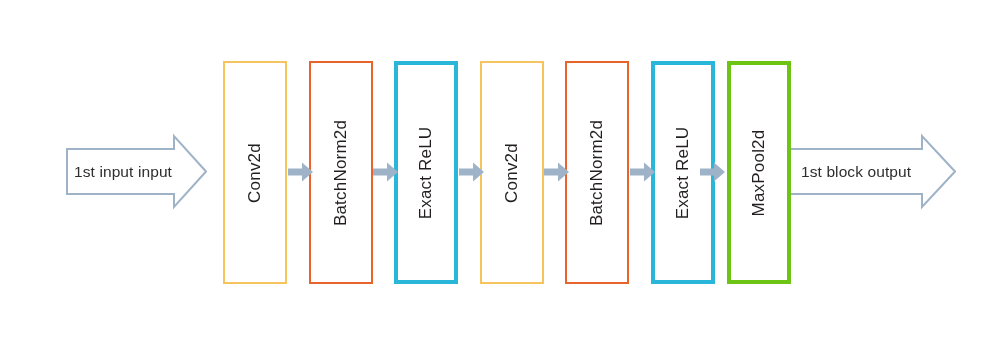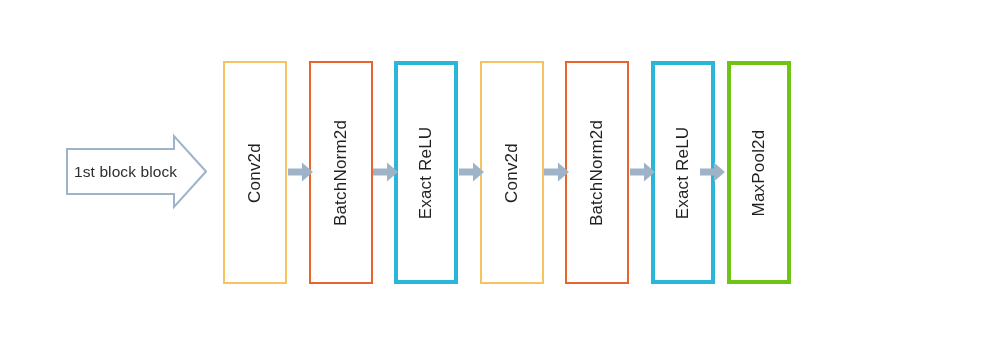--- a/index.html
+++ b/index.html
@@ -95,23 +95,29 @@
 </style>
 </head>
 <body style="background: rgb(255, 255, 255);">
 
 <div id="diagram">
 
   <div class="flow-arrow" id="arrow-input">
     <svg viewBox="0 0 141 77" preserveAspectRatio="none" aria-hidden="true">
       <polygon points="1,16 108,16 108,3 140,38.5 108,74 108,61 1,61" fill="#ffffff" stroke="#9fb3c8" stroke-width="2" stroke-linejoin="miter"></polygon>
     </svg>
-    <span class="flow-label">1st block block</span>
+    <span class="flow-label">1st input input</span>
   </div>
 
+  <div class="flow-arrow" id="arrow-output">
+    <svg viewBox="0 0 168 77" preserveAspectRatio="none" aria-hidden="true">
+      <polygon points="1,16 134,16 134,3 167,38.5 134,74 134,61 1,61" fill="#ffffff" stroke="#9fb3c8" stroke-width="2" stroke-linejoin="miter"></polygon>
+    </svg>
+    <span class="flow-label">1st block output</span>
+  </div>
 
   <div class="layer-box b-thin" style="border-color: rgb(245, 196, 94); left: 223px;">
     <span class="layer-label" style="color: rgb(35, 31, 32);">Conv2d</span>
   </div>
 
   <div class="layer-box b-thin" style="border-color: rgb(232, 100, 44); left: 309px;">
     <span class="layer-label" style="color: rgb(35, 31, 32);">BatchNorm2d</span>
   </div>
 
   <div class="layer-box b-thick" style="border-color: rgb(41, 182, 216); left: 394px;">

